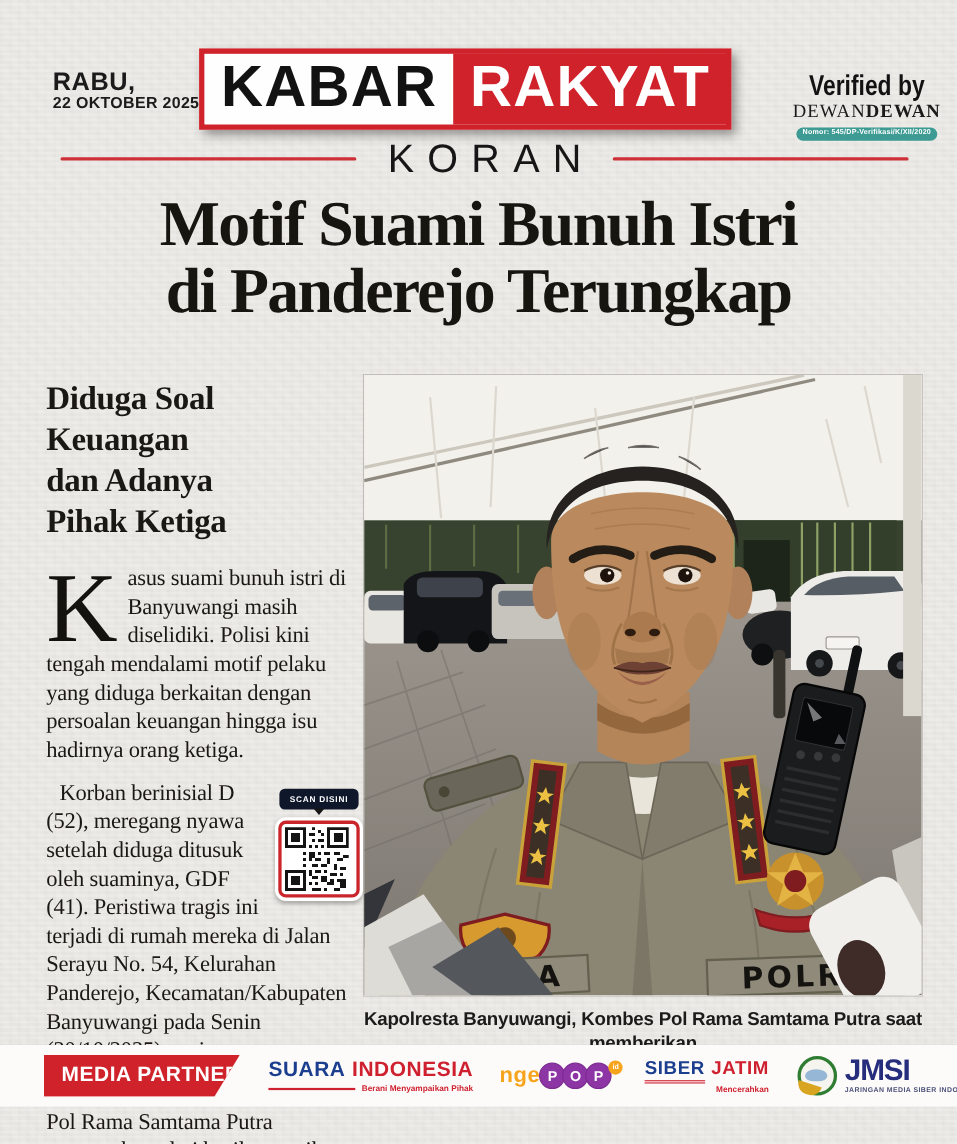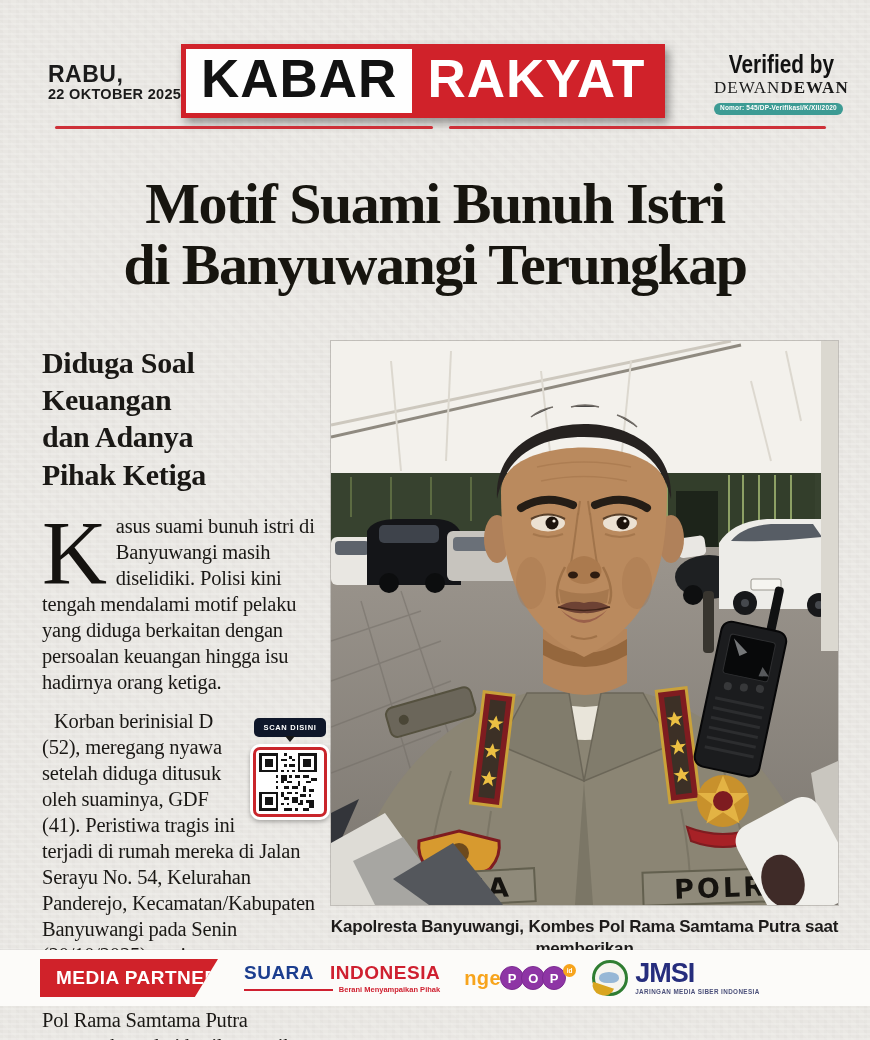--- a/index.html
+++ b/index.html
@@ -19,21 +19,21 @@
   .date{position:absolute;left:48px;top:62px;color:#1b1b1b;line-height:1.1}
   .date .l1{font-size:23px;font-weight:800;letter-spacing:.5px}
   .date .l2{font-size:14.5px;font-weight:800;letter-spacing:.3px}
   .masthead{
     position:absolute;left:181px;top:44px;display:flex;align-items:flex-end;
     border:5px solid #d0222a;background:#fff;box-shadow:4px 5px 9px rgba(0,0,0,.38);
   }
   .masthead .seg{font-size:53px;font-weight:800;letter-spacing:1px;line-height:1.04;padding:2px 15px 7px;white-space:nowrap}
   .masthead .left{background:#fefefe;color:#121212}
   .masthead .right{background:#d0222a;color:#fff}
-  .verified{position:absolute;left:714px;top:51px;width:148px;line-height:1.05}
+  .verified{position:absolute;left:714px;top:64px;width:148px;text-align:center;line-height:1.05}
   .verified .v1{font-size:26px;font-weight:800;color:#121212;transform:scaleX(.8);transform-origin:50% 50%;letter-spacing:0}
   .verified .v2{font-family:"Liberation Serif",serif;font-size:17px;color:#1a1a1a;letter-spacing:1px;margin-top:1px}
   .verified .v2 .b{font-weight:800}
   .verified .vbadge{display:inline-block;margin-top:3px;background:#3d9b94;color:#fff;
     font-size:6.5px;font-weight:700;padding:2px 6px 3px;border-radius:7px;letter-spacing:.2px;white-space:nowrap}
   .koran-row{position:absolute;left:55px;right:44px;top:126px;display:flex;align-items:center;gap:16px}
   .koran-row .rule{flex:1;height:3px;background:#ce3038;border-radius:2px}
   .koran{font-size:36px;font-weight:400;color:#161616;letter-spacing:12px;text-indent:12px;line-height:1}
   
   .headline{
@@ -63,21 +63,21 @@
     font-weight:700;font-size:17px;line-height:1.32;color:#1d1b1a;letter-spacing:-.2px}
   
   .footer{position:absolute;left:0;top:950px;width:870px;height:56px;background:#fcfbf9;
     display:flex;align-items:center;box-shadow:0 -1px 0 rgba(0,0,0,.04)}
   .mp-banner{margin-left:40px;width:178px;height:38px;background:#d0222a;
     clip-path:polygon(0 0,100% 0,87% 100%,0 100%);
     display:flex;align-items:center;padding-left:16px;box-sizing:border-box;flex:none}
   .mp-banner span{color:#fff;font-weight:800;font-size:19px;letter-spacing:.5px;white-space:nowrap}
   .logo{flex:none;display:flex;flex-direction:column;justify-content:center}
   .suara{margin-left:26px}
-  .suara .row{display:flex;gap:16px;align-items:baseline}
+  .suara .row{display:flex;gap:6px;align-items:baseline}
   .suara .w1{color:#1c3e8f;font-weight:800;font-size:19px;letter-spacing:.5px}
   .suara .w2{color:#cf2030;font-weight:800;font-size:19px;letter-spacing:.5px}
   .suara .row2{display:flex;align-items:center;gap:6px;margin-top:1px}
   .suara .line{flex:1;height:2px;background:#cf2030}
   .suara .tag{color:#cf2030;font-weight:700;font-size:7.5px;white-space:nowrap}
   .ngepop{margin-left:24px;flex-direction:row;align-items:center;position:relative}
   .ngepop .nge{color:#f7a41d;font-weight:800;font-size:20px;letter-spacing:.5px;margin-right:2px}
   .ngepop .bub{width:22px;height:22px;border-radius:50%;background:#8e35a5;color:#fff;font-weight:800;
     font-size:13px;display:flex;align-items:center;justify-content:center;margin-left:-3px;border:1px solid #7b2b91}
   .ngepop .idb{position:absolute;right:-10px;top:-2px;width:13px;height:13px;border-radius:50%;
@@ -113,26 +113,27 @@
   </div>
 
   <div class="verified">
     <div class="v1">Verified by</div>
     <div class="v2"><span>DEWAN</span><span class="b">DEWAN</span></div>
     <div><span class="vbadge">Nomor: 545/DP-Verifikasi/K/XII/2020</span></div>
   </div>
 
   <div class="koran-row">
     <div class="rule"></div>
+    <div class="koran">KORAN</div>
     <div class="rule"></div>
   </div>
 
   <div class="headline">
     <div>Motif Suami Bunuh Istri</div>
-    <div>di Banyuwangi Terungkap</div>
+    <div>di Panderejo Terungkap</div>
   </div>
 
   <div class="column">
     <div class="subhead">
       <div>Diduga Soal</div>
       <div>Keuangan</div>
       <div>dan Adanya</div>
       <div>Pihak Ketiga</div>
     </div>
     <div class="para">
@@ -403,20 +404,27 @@
         <span class="tag">Berani Menyampaikan Pihak</span>
       </div>
     </div>
     <div class="logo ngepop">
       <span class="nge">nge</span>
       <span class="bub">P</span>
       <span class="bub">O</span>
       <span class="bub">P</span>
       <span class="idb">id</span>
     </div>
+    <div class="logo siber">
+      <div class="row">
+        <span class="w1">SIBER</span>
+        <span class="w2">JATIM</span>
+      </div>
+      <div class="tag">Mencerahkan</div>
+    </div>
     <div class="logo jmsi">
       <div class="emblem"></div>
       <div class="txt">
         <div class="name">JMSI</div>
         <div class="tag">JARINGAN MEDIA SIBER INDONESIA</div>
       </div>
     </div>
   </div>
 
 </div>

